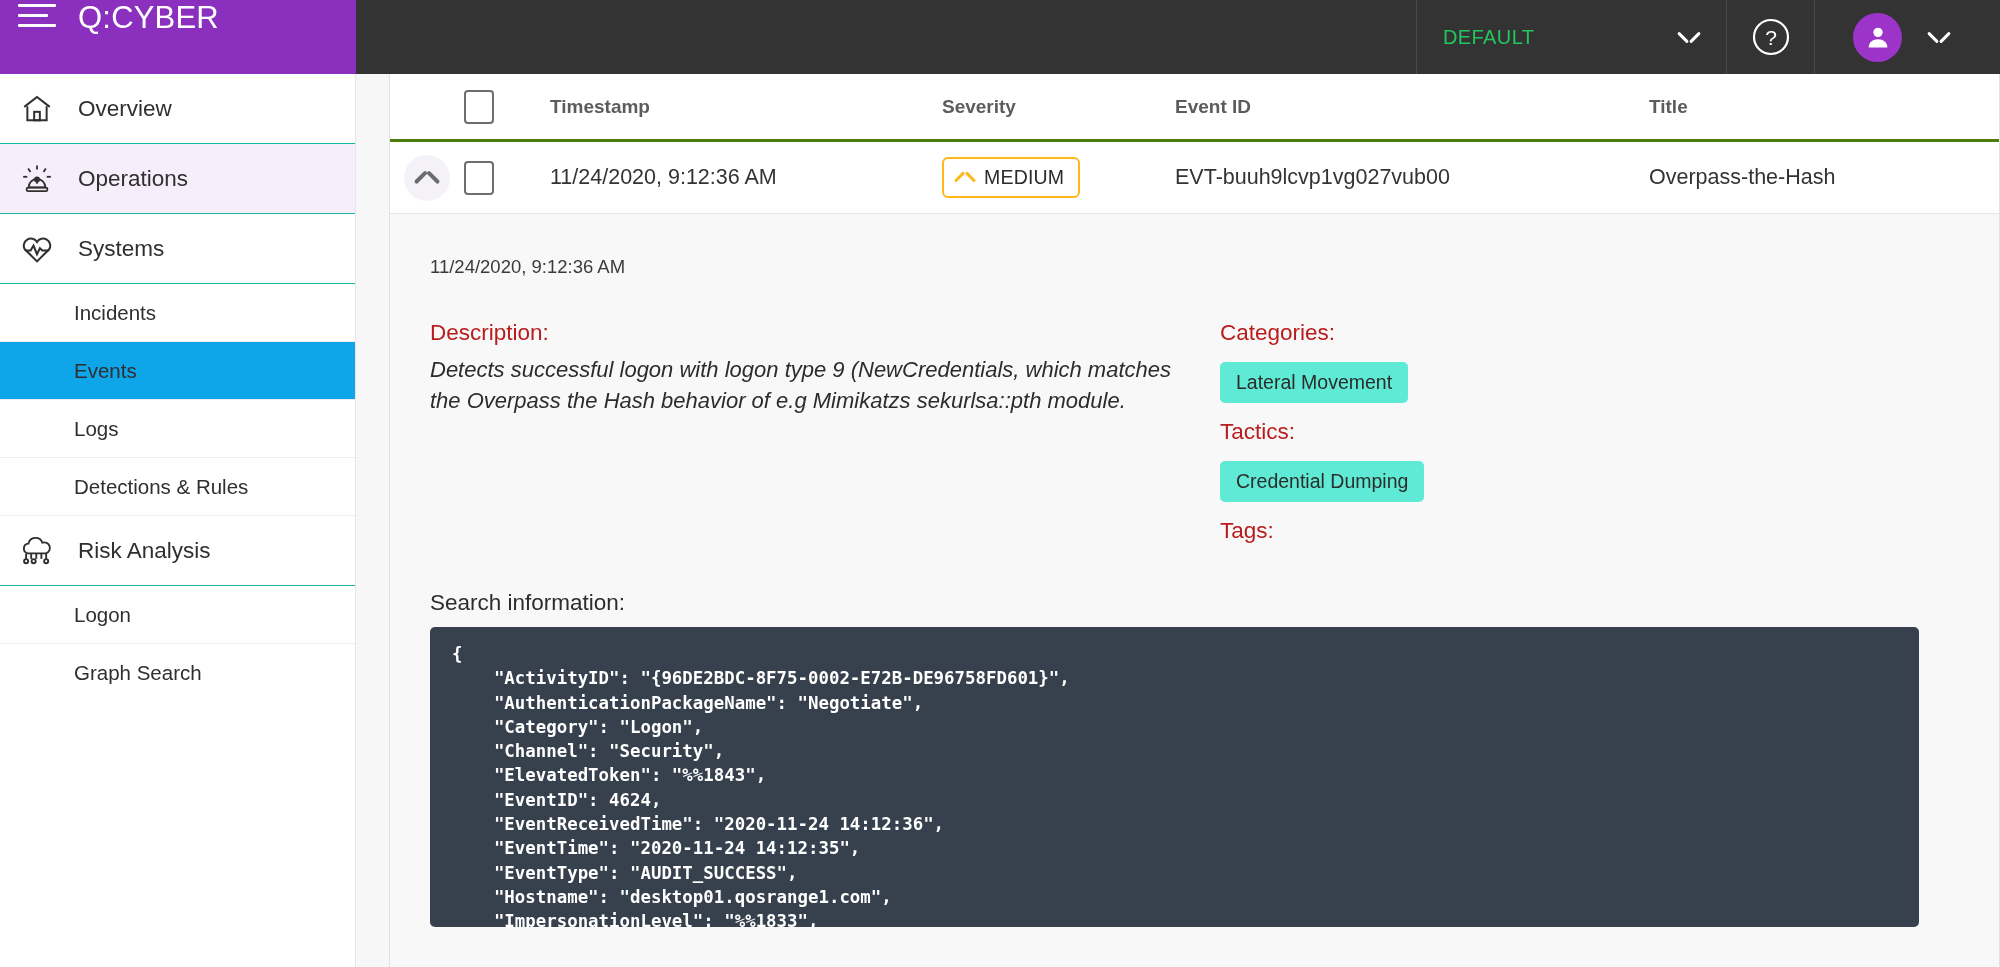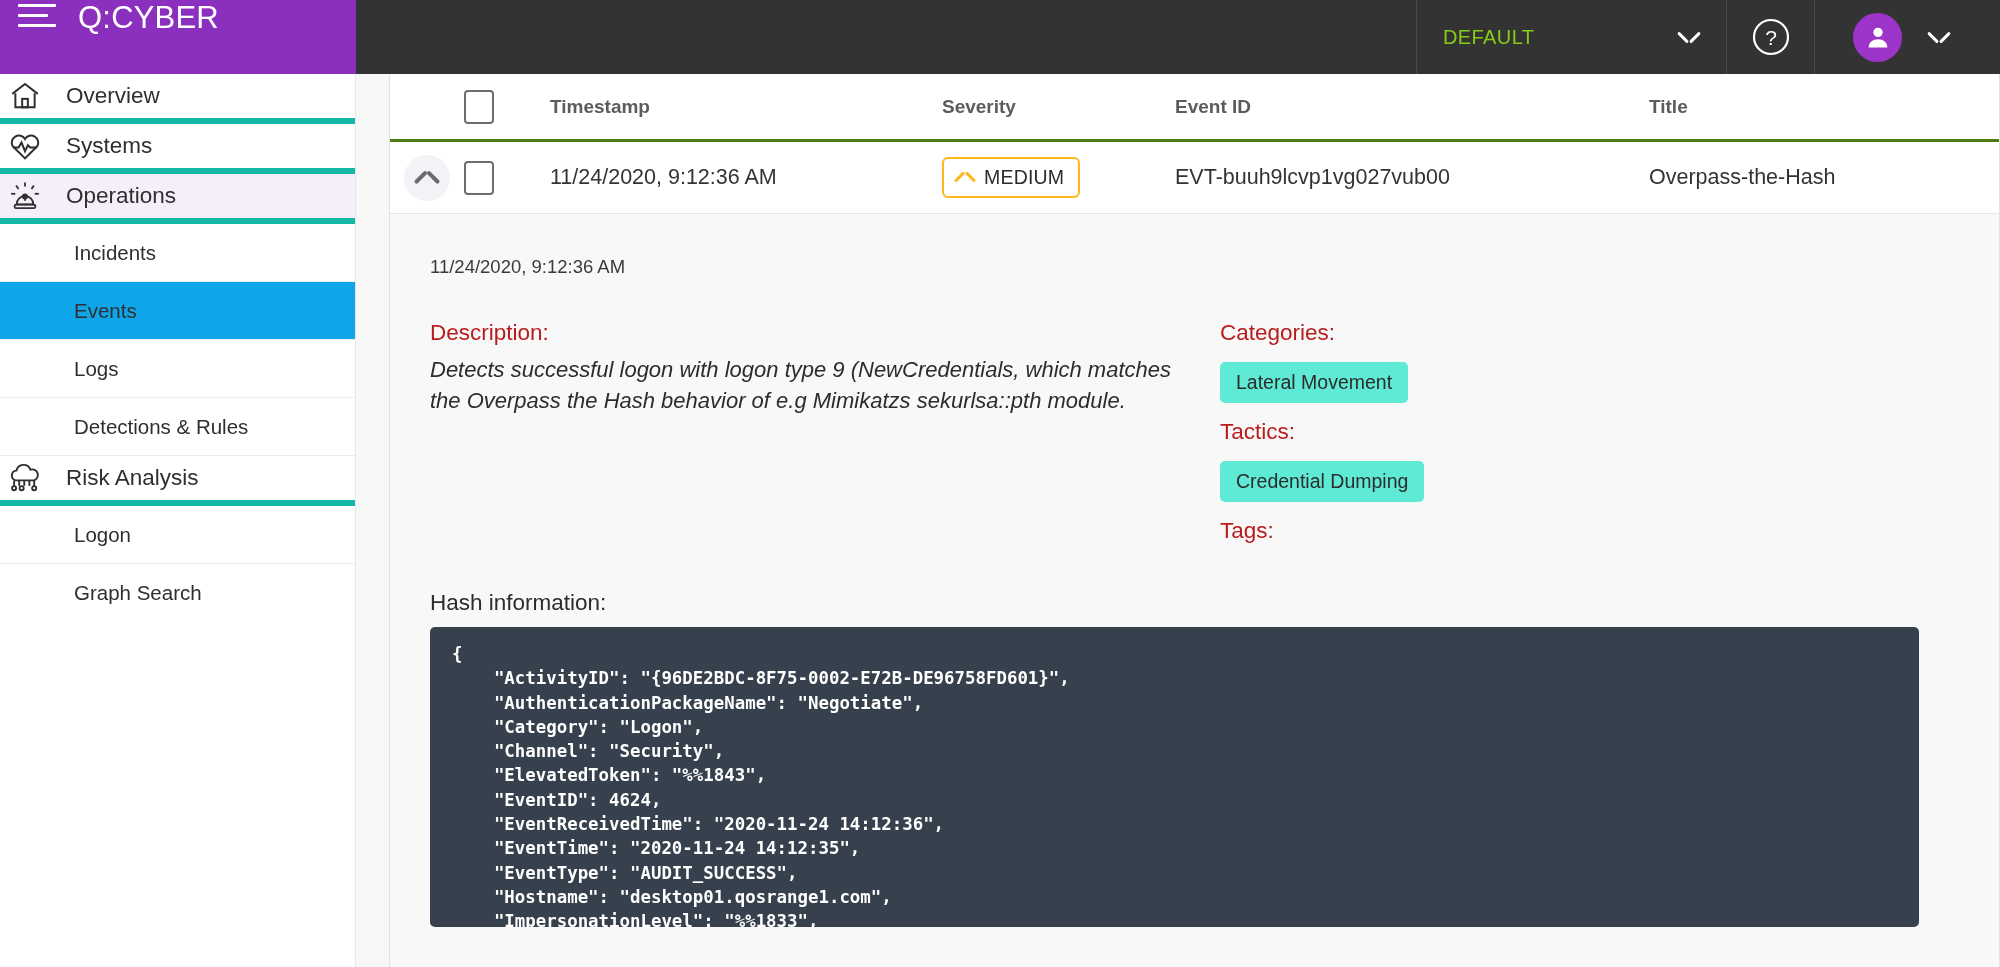--- a/index.html
+++ b/index.html
@@ -21,42 +21,42 @@
   .hamburger span { display: block; height: 3px; background: #fff; border-radius: 1px; }
   .hamburger span:nth-child(1) { width: 38px; }
   .hamburger span:nth-child(2) { width: 30px; }
   .hamburger span:nth-child(3) { width: 38px; }
   .brand-title { color: #fff; font-size: 31px; letter-spacing: 0.2px; font-weight: 400; }
 
   .topbar-dark { flex: 1; background: #333333; display: flex; align-items: stretch; justify-content: flex-end; }
   .tb-spacer { flex: 1; }
   .tb-cell { display: flex; align-items: center; justify-content: center; border-left: 1px solid #4a4a4a; }
   .tb-default { width: 310px; padding: 0 26px; justify-content: space-between; cursor: pointer; }
-  .tb-default-label { color: #84cc16; font-size: 20px; letter-spacing: 0.4px; }
+  .tb-default-label { color: #22c55e; font-size: 20px; letter-spacing: 0.4px; }
   .tb-help { width: 88px; cursor: pointer; }
   .tb-user { width: 186px; gap: 26px; cursor: pointer; padding-right: 12px; }
   .avatar {
     width: 49px; height: 49px; border-radius: 50%; background: #9c34c9;
     display: flex; align-items: center; justify-content: center;
   }
   .chev { width: 22px; height: 13px; position: relative; }
   .chev::before, .chev::after {
     content: ""; position: absolute; top: 0; width: 14px; height: 3.2px; background: #ffffff; border-radius: 2px;
   }
   .chev::before { left: 0; transform: rotate(45deg); transform-origin: left center; }
   .chev::after  { right: 0; transform: rotate(-45deg); transform-origin: right center; }
 
   
   .body { display: flex; flex: 1; min-height: 0; background: #f7f7f7; }
 
   
   .sidebar { width: 356px; flex: 0 0 356px; background: #ffffff; border-right: 1px solid #e6e6e6; }
   .nav-item {
-    display: flex; align-items: center; height: 50px; padding-left: 2px; gap: 18px;
-    border-bottom: 6px solid #14b8a6; cursor: pointer; background: #ffffff;
+    display: flex; align-items: center; height: 70px; padding-left: 14px; gap: 18px;
+    border-bottom: 1px solid #14b8a6; cursor: pointer; background: #ffffff;
   }
   .nav-item .ico { width: 46px; height: 40px; display: flex; align-items: center; justify-content: center; flex: 0 0 46px; }
   .nav-item .lbl { font-size: 22.5px; color: #2f2f2f; }
   .nav-item.active { background: #f6eefb; }
   .sub-item {
     display: flex; align-items: center; height: 58px; padding-left: 74px;
     border-bottom: 1px solid #ededed; cursor: pointer; background: #ffffff;
   }
   .sub-item .lbl { font-size: 20.5px; color: #2f2f2f; }
   .sub-item.active { background: #0ea5e9; }
@@ -180,47 +180,47 @@
 
       <div class="nav-item">
         <span class="ico">
           <svg width="36" height="34" viewBox="0 0 24 24" fill="none" stroke="#2f2f2f" stroke-width="1.4">
             <path d="M3 10.5 12 3.5l9 7"></path>
             <path d="M5.2 10v10h13.6V10"></path>
             <rect x="10" y="14" width="4" height="6"></rect>
           </svg>
         </span>
         <span class="lbl">Overview</span>
-      </div>
-
-      <div class="nav-item">
-        <span class="ico">
-          <svg width="36" height="32" viewBox="0 0 24 22" fill="none" stroke="#2f2f2f" stroke-width="1.4">
-            <path d="M12 19.5 3.6 11.2A4.8 4.8 0 0 1 12 6.2a4.8 4.8 0 0 1 8.4 5L12 19.5z"></path>
-            <path d="M4 12h3.6l2-3.4 2.4 6 2-4.2 1.6 1.6H20" stroke-width="1.4"></path>
-          </svg>
-        </span>
-        <span class="lbl">Systems</span>
       </div>
 
       <div class="nav-item active">
         <span class="ico">
           <svg width="38" height="36" viewBox="0 0 26 26" fill="none" stroke="#2f2f2f" stroke-width="1.3">
             <path d="M7 19a6 6 0 0 1 12 0z"></path>
             <rect x="5.5" y="19.2" width="15" height="2.6" rx="1.1"></rect>
             <circle cx="13" cy="13.4" r="1.5"></circle>
             <path d="M13 13v3.4"></path>
             <path d="M13 3.2v3"></path>
             <path d="M6.6 5.4 8.3 8"></path>
             <path d="M19.4 5.4 17.7 8"></path>
             <path d="M3 11.4h3"></path>
             <path d="M23 11.4h-3"></path>
           </svg>
         </span>
         <span class="lbl">Operations</span>
+      </div>
+
+      <div class="nav-item">
+        <span class="ico">
+          <svg width="36" height="32" viewBox="0 0 24 22" fill="none" stroke="#2f2f2f" stroke-width="1.4">
+            <path d="M12 19.5 3.6 11.2A4.8 4.8 0 0 1 12 6.2a4.8 4.8 0 0 1 8.4 5L12 19.5z"></path>
+            <path d="M4 12h3.6l2-3.4 2.4 6 2-4.2 1.6 1.6H20" stroke-width="1.4"></path>
+          </svg>
+        </span>
+        <span class="lbl">Systems</span>
       </div>
 
       <div class="sub-item">
         <span class="lbl">Incidents</span>
       </div>
       <div class="sub-item active">
         <span class="lbl">Events</span>
       </div>
       <div class="sub-item">
         <span class="lbl">Logs</span>
@@ -303,21 +303,21 @@
                   <span class="chip">Lateral Movement</span>
                 </div>
                 <div class="lbl-head">Tactics:</div>
                 <div>
                   <span class="chip">Credential Dumping</span>
                 </div>
                 <div class="lbl-head">Tags:</div>
               </div>
             </div>
 
-            <div class="extra-head">Hash information:</div>
+            <div class="extra-head">Search information:</div>
             <div class="code-block">{
     "ActivityID": "{96DE2BDC-8F75-0002-E72B-DE96758FD601}",
     "AuthenticationPackageName": "Negotiate",
     "Category": "Logon",
     "Channel": "Security",
     "ElevatedToken": "%%1843",
     "EventID": 4624,
     "EventReceivedTime": "2020-11-24 14:12:36",
     "EventTime": "2020-11-24 14:12:35",
     "EventType": "AUDIT_SUCCESS",

